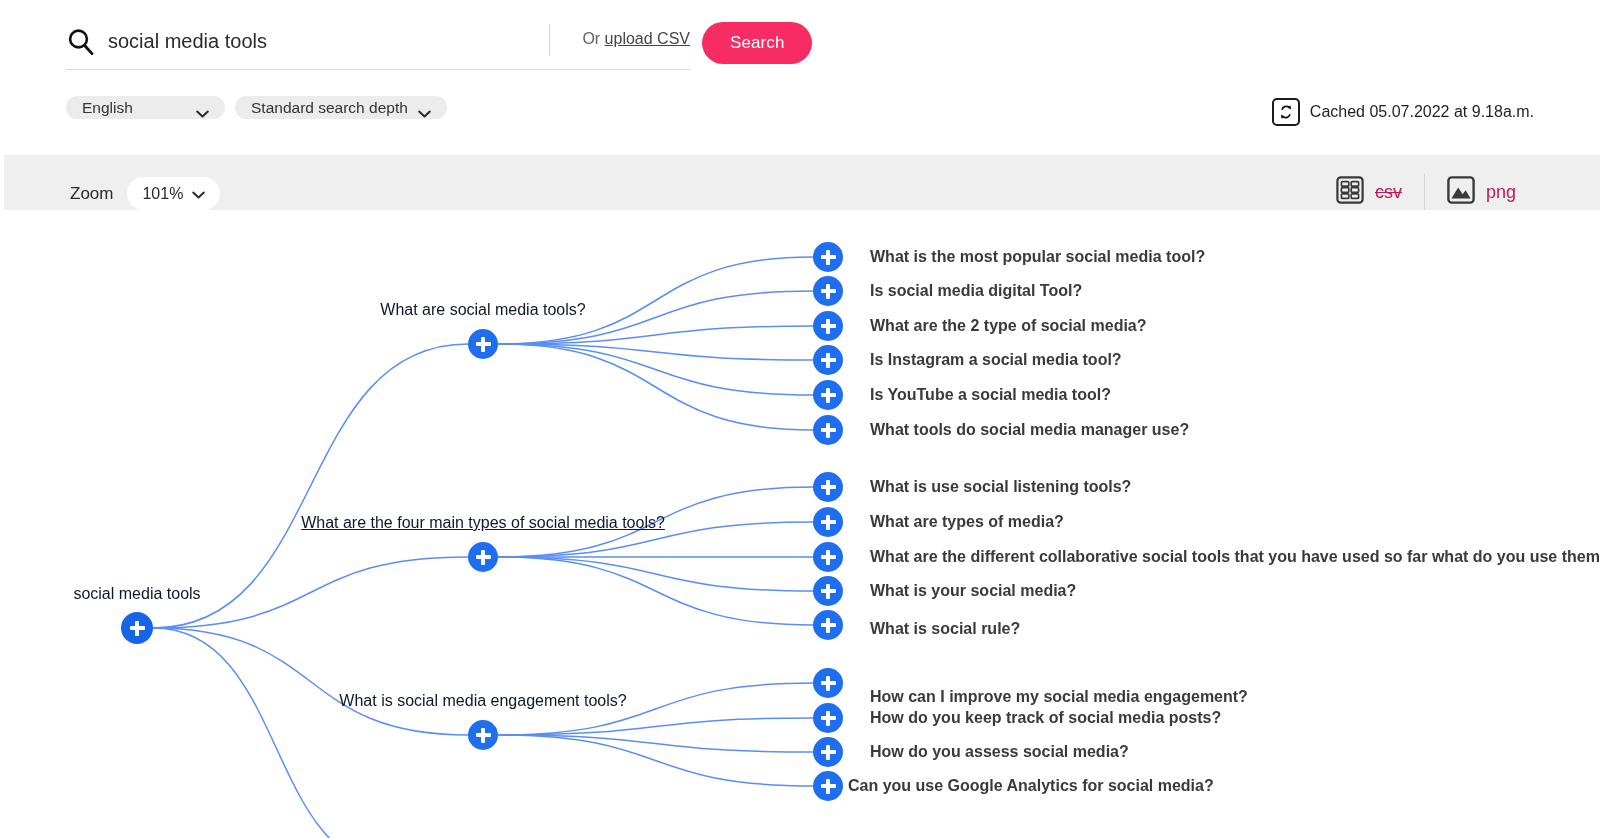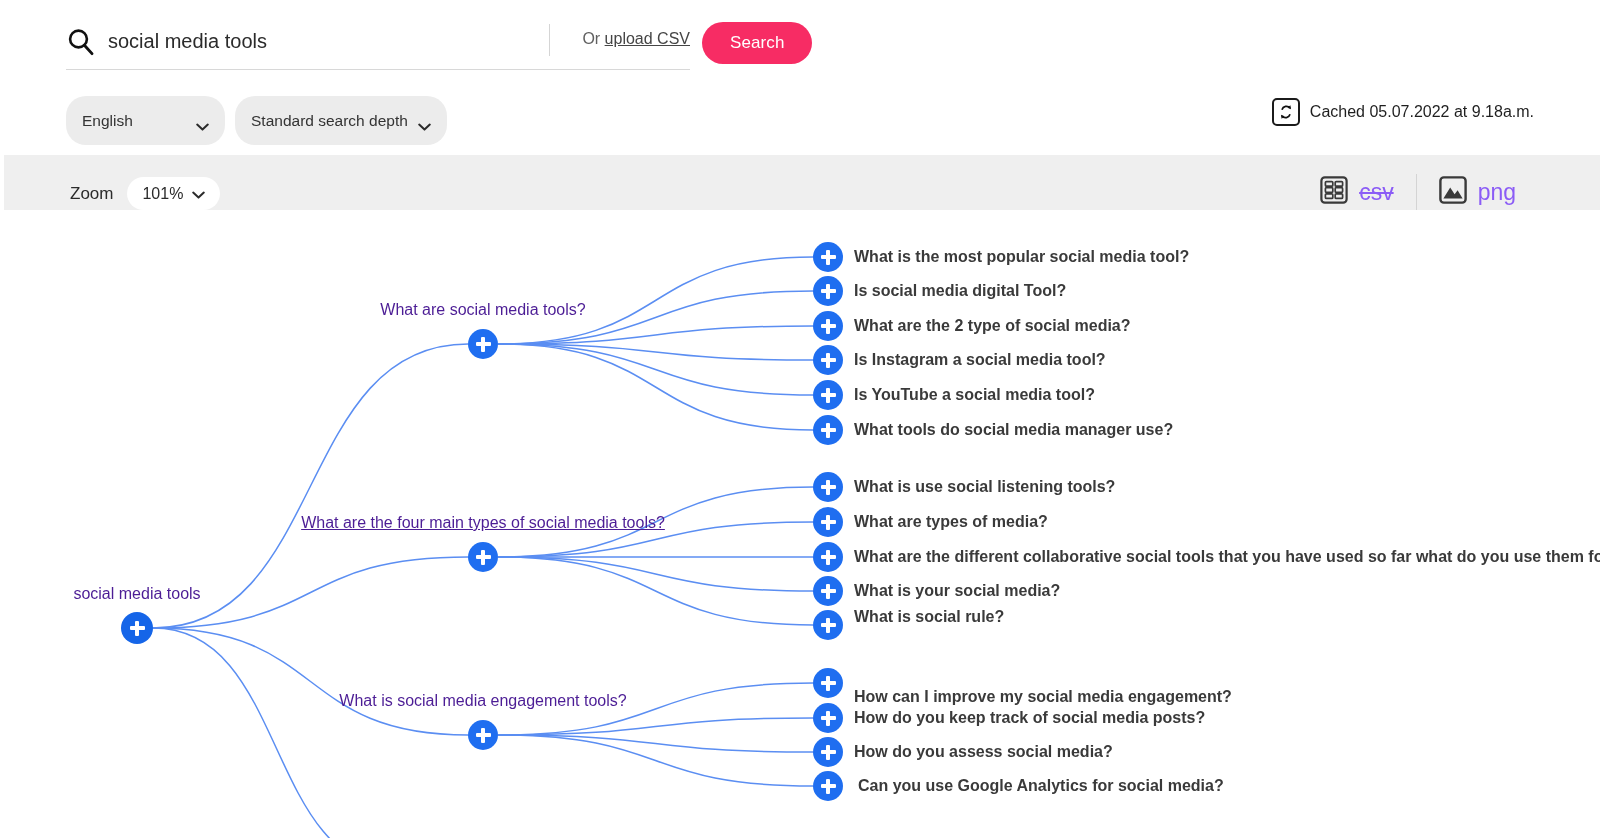--- a/index.html
+++ b/index.html
@@ -53,21 +53,21 @@
   }
 
   
   .filter-row {
     position: absolute; top: 96px; left: 66px;
     display: flex; align-items: center; gap: 10px;
   }
   .pill {
     display: flex; align-items: center;
     background: #ececec; border-radius: 20px;
-    height: 49px; padding: 0 16px;
+    height: 23px; padding: 0 16px;
     font-size: 15.5px; color: #333;
     cursor: pointer; white-space: nowrap;
   }
   .pill .label { margin-right: 10px; }
   .pill.lang .label { min-width: 104px; }
   .pill .chev { width: 13px; height: 8px; flex: 0 0 auto; }
   .flag-icon {
     width: 21px; height: 21px; border-radius: 50%;
     margin-right: 8px; flex: 0 0 auto; overflow: hidden;
   }
@@ -99,21 +99,21 @@
     font-size: 16px; color: #2b2b2b; cursor: pointer;
   }
   .export-group {
     margin-left: auto; margin-right: 66px;
     display: flex; align-items: center;
   }
   .export-item {
     display: flex; align-items: center; gap: 11px;
     cursor: pointer; padding: 0 22px;
   }
-  .export-item .txt { font-size: 23px; color: #8b5cf6; }
+  .export-item .txt { font-size: 18px; color: #be185d; }
   .export-item .txt.struck { text-decoration: line-through; }
   .export-sep { width: 1px; height: 36px; background: #d4d4d4; }
 
   
   .canvas {
     position: absolute; top: 229px; left: 0;
     width: 1600px; height: 609px;
     background: #ffffff; overflow: hidden;
   }
   .edges { position: absolute; top: 0; left: 0; width: 1600px; height: 609px; }
@@ -129,23 +129,23 @@
   .node .plus-h { position: absolute; width: 15px; height: 4.4px; background: #fff; border-radius: 1px; }
   .node .plus-v { position: absolute; width: 4.4px; height: 15px; background: #fff; border-radius: 1px; }
   .nlabel {
     position: absolute;
     font-size: 16.5px; color: #3c3c3c;
     white-space: nowrap;
     transform: translateY(-50%);
   }
   .nlabel.above {
     transform: translate(-50%, -50%);
-    font-size: 16px; color: #4c1d95;
-  }
-  .nlabel.leaf { font-weight: bold; color: #3a3a3a; font-size: 16px; }
+    font-size: 16px; color: #0f172a;
+  }
+  .nlabel.leaf { font-weight: bold; color: #3a3a3a; font-size: 16px; margin-left: 16px; }
 </style>
 </head>
 <body>
 
 <div class="search-header">
   <div class="search-bar">
     <span class="search-icon">
       <svg viewBox="0 0 30 30" width="30" height="30">
         <circle cx="12.5" cy="12" r="8.4" fill="none" stroke="#111" stroke-width="2.6"></circle>
         <line x1="18.4" y1="18.2" x2="26" y2="26.6" stroke="#111" stroke-width="2.9" stroke-linecap="round"></line>
@@ -315,21 +315,21 @@
       <div class="nlabel leaf" style="left: 854px; top: 328px;">What are the different collaborative social tools that you have used so far what do you use them for?</div>
       <div class="node" style="left: 828px; top: 362px;">
         <span class="plus-h"></span>
         <span class="plus-v"></span>
       </div>
       <div class="nlabel leaf" style="left: 854px; top: 362px;">What is your social media?</div>
       <div class="node" style="left: 828px; top: 396px;">
         <span class="plus-h"></span>
         <span class="plus-v"></span>
       </div>
-      <div class="nlabel leaf" style="left: 854px; top: 388px;">What is social rule?</div>
+      <div class="nlabel leaf" style="left: 854px; top: 400px;">What is social rule?</div>
       <div class="node" style="left: 483px; top: 506px;">
         <span class="plus-h"></span>
         <span class="plus-v"></span>
       </div>
       <div class="nlabel above" style="left: 483px; top: 472px;">What is social media engagement tools?</div>
       <div class="node" style="left: 828px; top: 454px;">
         <span class="plus-h"></span>
         <span class="plus-v"></span>
       </div>
       <div class="nlabel leaf" style="left: 854px; top: 468px;">How can I improve my social media engagement?</div>
@@ -340,15 +340,15 @@
       <div class="nlabel leaf" style="left: 854px; top: 489px;">How do you keep track of social media posts?</div>
       <div class="node" style="left: 828px; top: 523px;">
         <span class="plus-h"></span>
         <span class="plus-v"></span>
       </div>
       <div class="nlabel leaf" style="left: 854px; top: 523px;">How do you assess social media?</div>
       <div class="node" style="left: 828px; top: 557px;">
         <span class="plus-h"></span>
         <span class="plus-v"></span>
       </div>
-      <div class="nlabel leaf" style="left: 858px; top: 557px;">Can you use Google Analytics for social media?</div>
+      <div class="nlabel leaf" style="left: 832px; top: 557px;">Can you use Google Analytics for social media?</div>
     </div>
 </div>
 
 </body></html>

